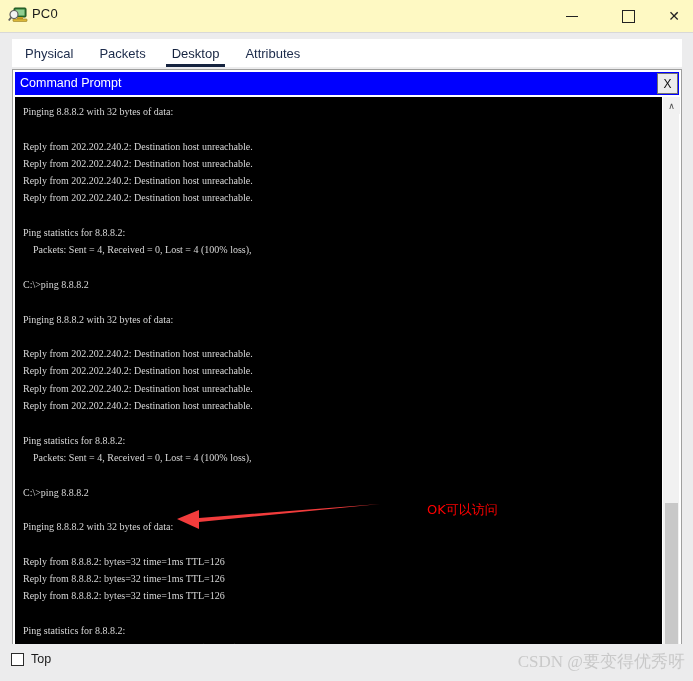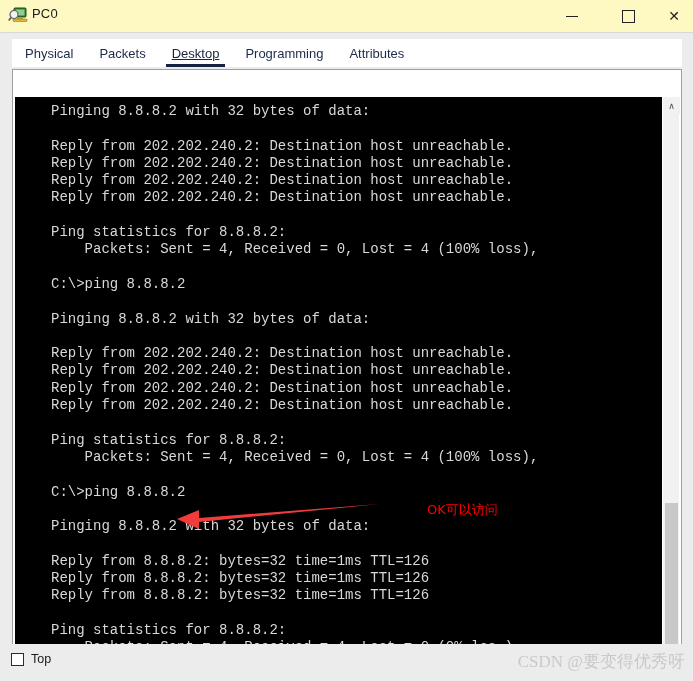--- a/index.html
+++ b/index.html
@@ -74,21 +74,21 @@
     align-items: flex-end;
   }
   .tab {
     position: relative;
     padding: 3px 13px 6px 13px;
     font-size: 13px;
     color: #1b2a4a;
     cursor: default;
     white-space: nowrap;
   }
-  .tab.active { color: #15233f; text-decoration: underline; }
+  .tab.active { color: #15233f; }
   .tab.active::after {
     content: "";
     position: absolute;
     left: 7px; right: 7px; bottom: 0;
     height: 3px;
     background: #15233f;
   }
 
   
   .cmdwin {
@@ -135,27 +135,26 @@
     background: #000000;
     box-sizing: border-box;
     overflow: hidden;
   }
   .term-lines {
     position: absolute;
     left: 8px; top: 6px;
     width: 630px;
   }
   .tline {
-    font-family: Liberation Mono, monospace;
-    font-size: 14px;
+    font-family: Liberation Serif, serif;
+    font-size: 10px;
     line-height: 17.3px;
     color: #d8d8d8;
     white-space: pre;
     height: 17.3px;
-    margin-left: 28px;
   }
 
   
   .scrollbar {
     position: absolute;
     right: 2px; top: 27px;
     width: 17px; height: 569px;
     background: #f1f1f1;
     border-left: 1px solid #ffffff;
     box-sizing: border-box;
@@ -252,26 +251,29 @@
     <span class="glyph">✕</span>
   </div>
 </div>
 
 <div class="panel">
 
   <div class="tabstrip">
     <div class="tab">Physical</div>
     <div class="tab">Packets</div>
     <div class="tab active">Desktop</div>
-    <div class="tab">Programming</div>
     <div class="tab">Attributes</div>
   </div>
 
   <div class="cmdwin">
 
+    <div class="cmd-titlebar">
+      <span class="cmd-title-text">Command Prompt</span>
+      <div class="cmd-close">X</div>
+    </div>
 
     <div class="term">
       <div class="term-lines" id="terminal-lines">
           <div class="tline">Pinging 8.8.8.2 with 32 bytes of data:</div>
           <div class="tline"></div>
           <div class="tline">Reply from 202.202.240.2: Destination host unreachable.</div>
           <div class="tline">Reply from 202.202.240.2: Destination host unreachable.</div>
           <div class="tline">Reply from 202.202.240.2: Destination host unreachable.</div>
           <div class="tline">Reply from 202.202.240.2: Destination host unreachable.</div>
           <div class="tline"></div>

